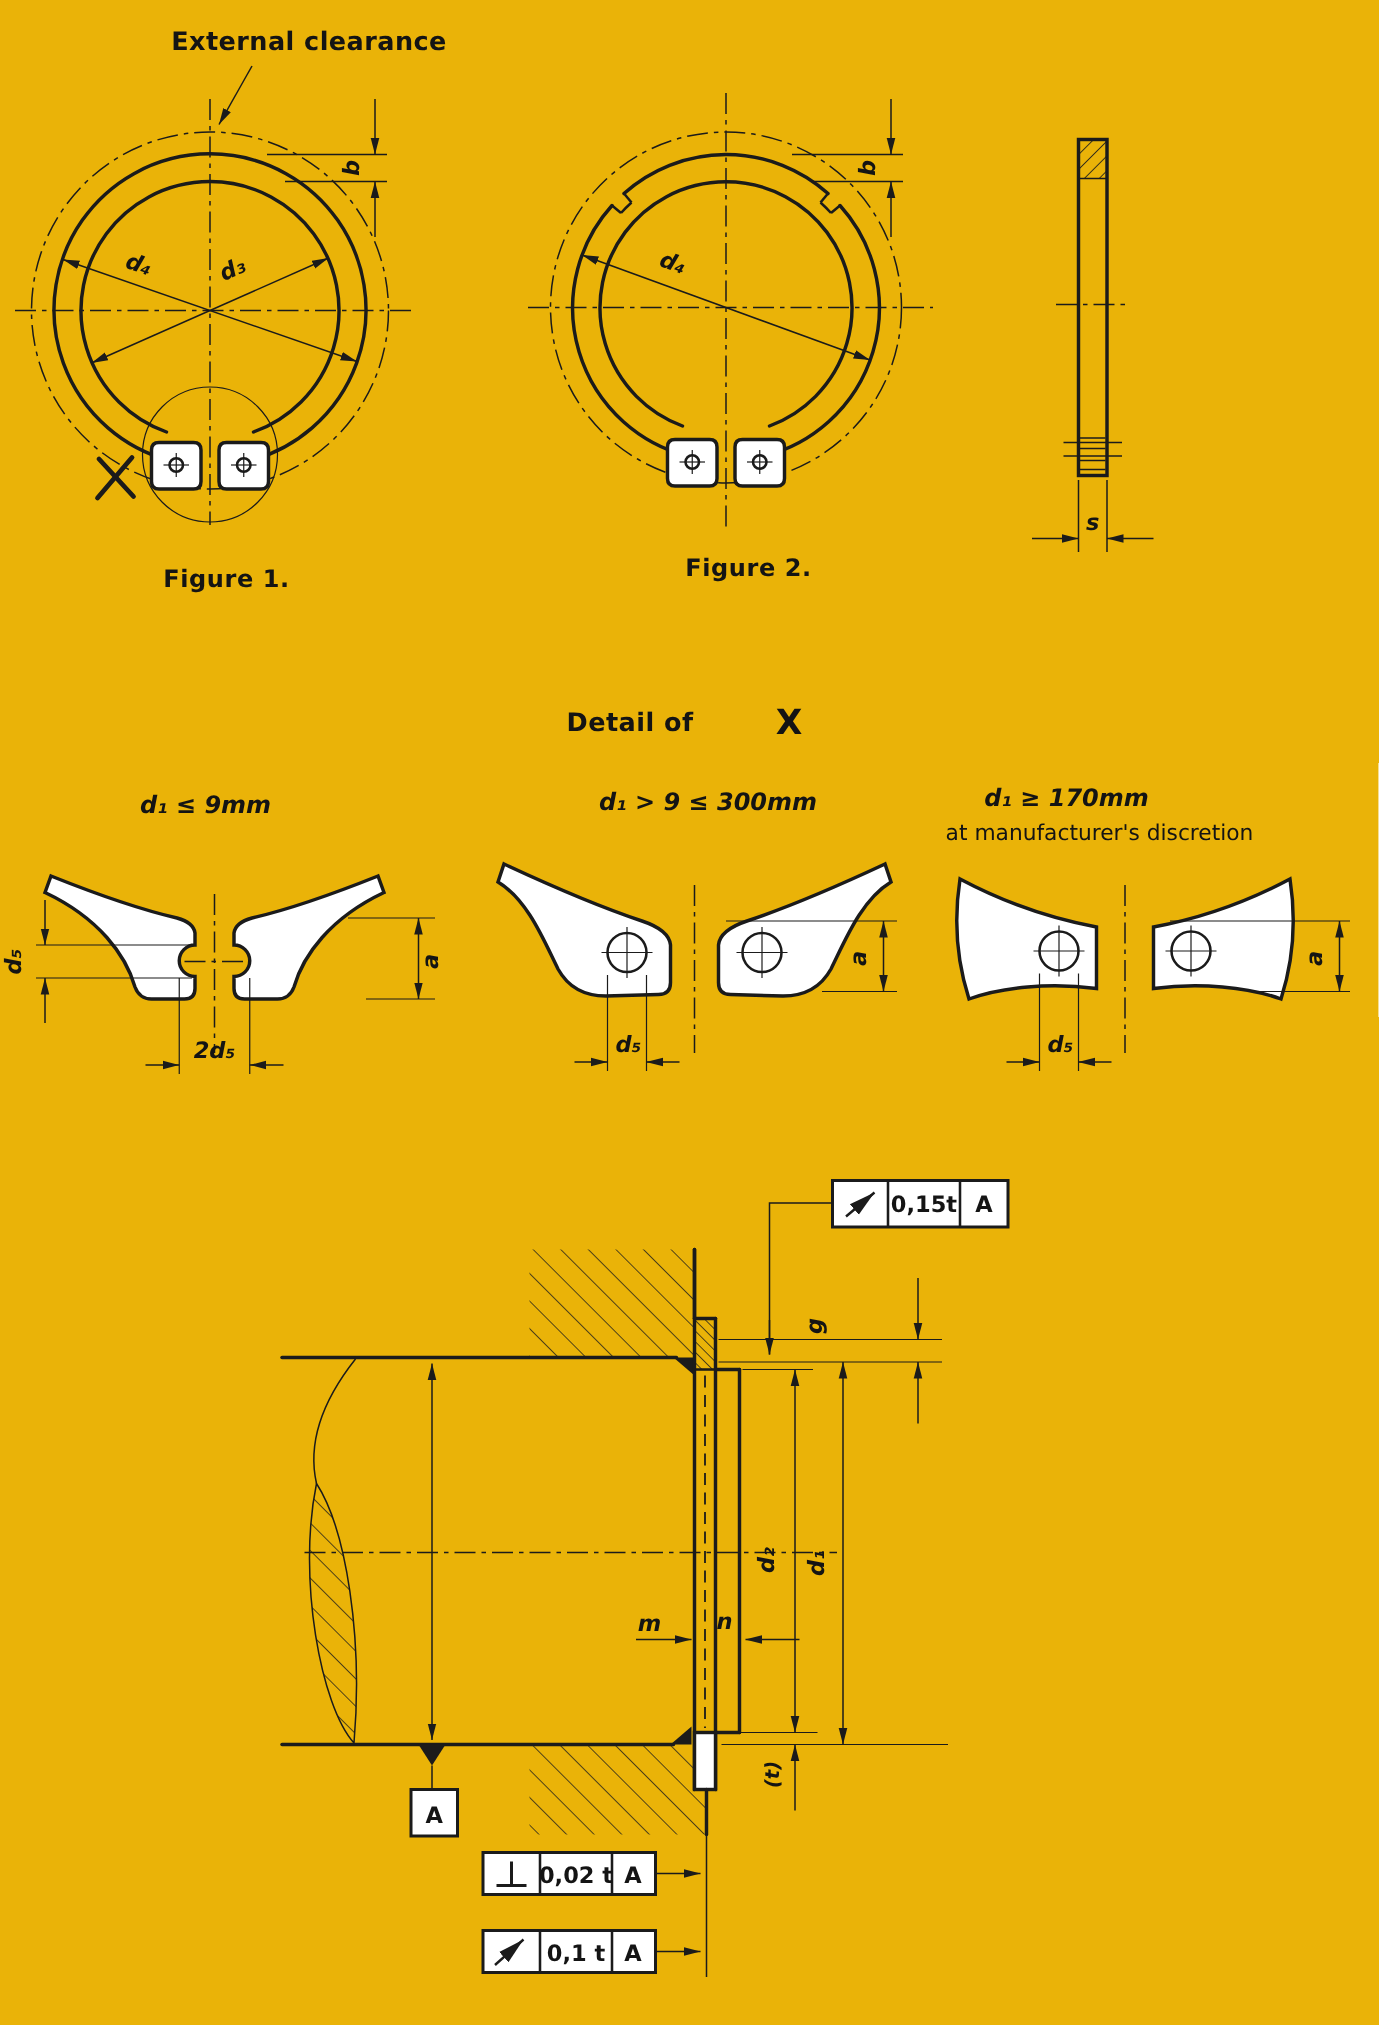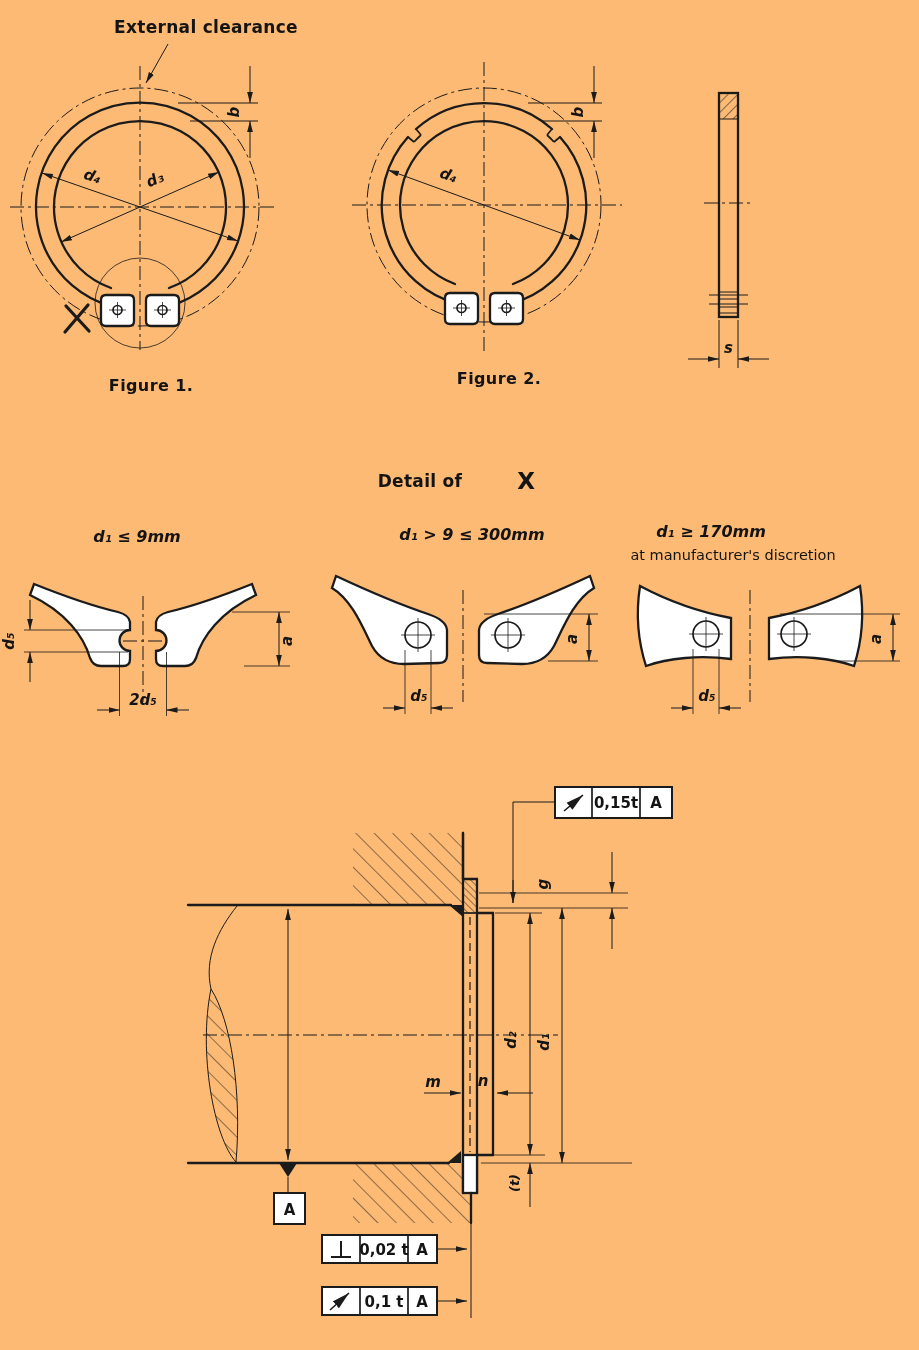--- a/index.html
+++ b/index.html
@@ -1,16 +1,16 @@
 <!DOCTYPE html>
 <html><head>
 <meta charset="utf-8">
 <style>
   html,body{margin:0;padding:0;background:#ffffff;}
-  #page{position:relative;width:919px;height:1350px;background:#fdba74;overflow:hidden;}
+  #page{position:relative;width:919px;height:1350px;background:#eab308;overflow:hidden;}
   svg{display:block;}
   .ol{fill:none;stroke:#1b1b1b;stroke-width:2.3;stroke-linecap:round;}
   .ol-thin{fill:none;stroke:#1b1b1b;stroke-width:1.7;}
   .thin{fill:none;stroke:#1b1b1b;stroke-width:1;}
   .vthin{fill:none;stroke:#1b1b1b;stroke-width:0.8;}
   .cl{fill:none;stroke:#1b1b1b;stroke-width:1;stroke-dasharray:14 4 3 4;}
   .dash{fill:none;stroke:#1b1b1b;stroke-width:1.2;stroke-dasharray:8 5;}
   .solidfill{fill:#1b1b1b;stroke:none;}
   .whitefill{fill:#ffffff;stroke:#1b1b1b;stroke-width:2.3;}
   text{fill:#141414;}

